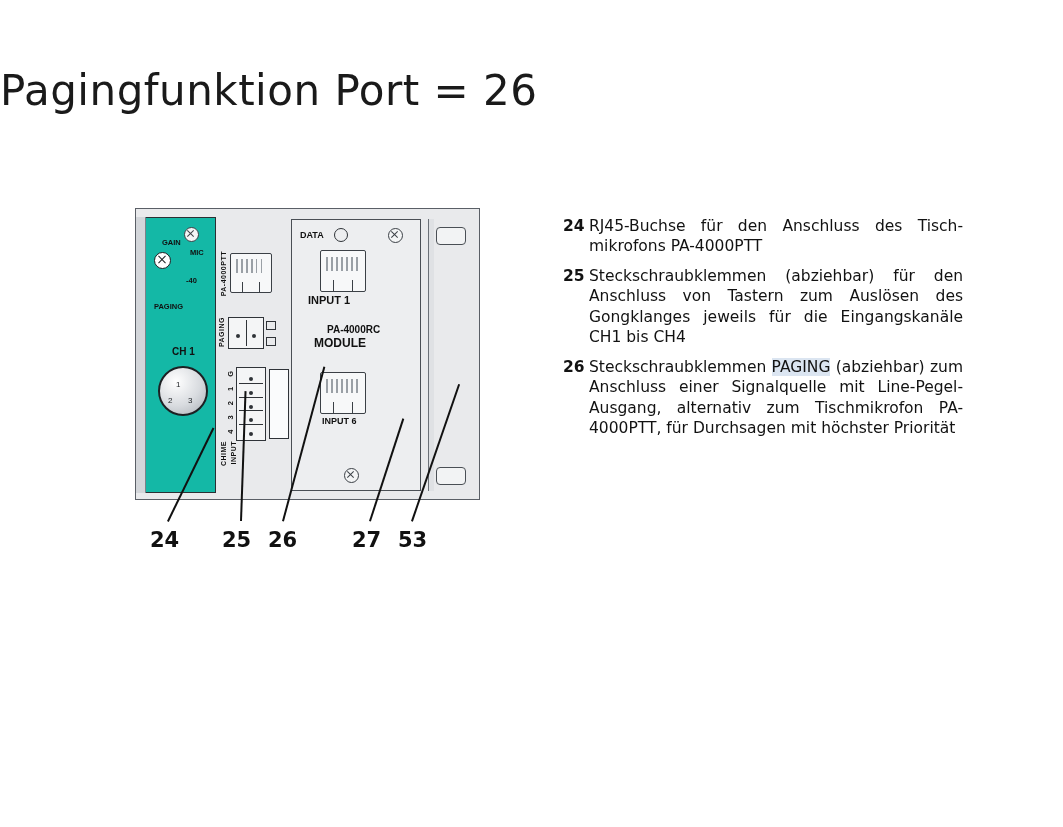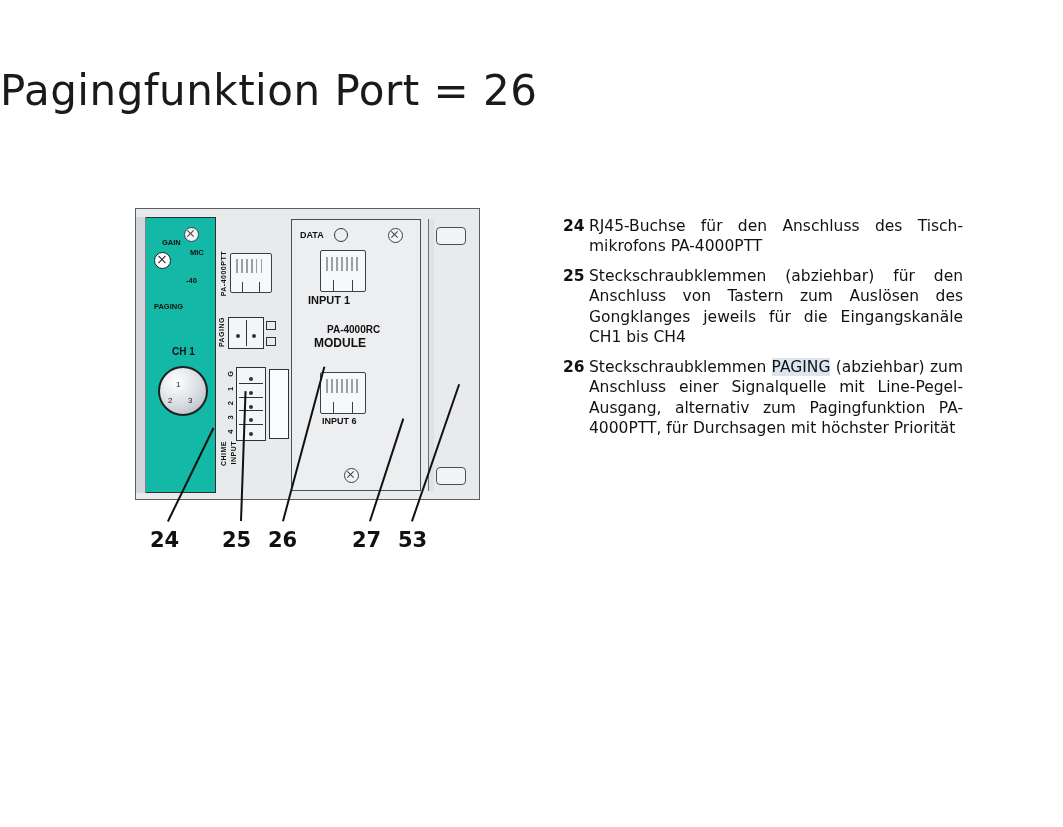--- a/index.html
+++ b/index.html
@@ -353,17 +353,17 @@
       <div class="legend-text"><span>RJ45-Buchse für den Anschluss des Tisch-mikrofons PA-4000PTT</span></div>
     </div>
 
     <div class="legend-item">
       <div class="legend-num">25</div>
       <div class="legend-text"><span>Steckschraubklemmen (abziehbar) für den Anschluss von Tastern zum Auslösen des Gongklanges jeweils für die Eingangskanäle CH1 bis CH4</span></div>
     </div>
 
     <div class="legend-item">
       <div class="legend-num">26</div>
-      <div class="legend-text"><span>Steckschraubklemmen </span><span class="hl">PAGING</span><span> (abziehbar) zum Anschluss einer Signalquelle mit Line-Pegel-Ausgang, alternativ zum Pagingfunktion PA-4000PTT, für Durchsagen mit höchster Priorität</span></div>
+      <div class="legend-text"><span>Steckschraubklemmen </span><span class="hl">PAGING</span><span> (abziehbar) zum Anschluss einer Signalquelle mit Line-Pegel-Ausgang, alternativ zum Tischmikrofon PA-4000PTT, für Durchsagen mit höchster Priorität</span></div>
     </div>
 
   </div>
 </div>
 
 </body></html>

